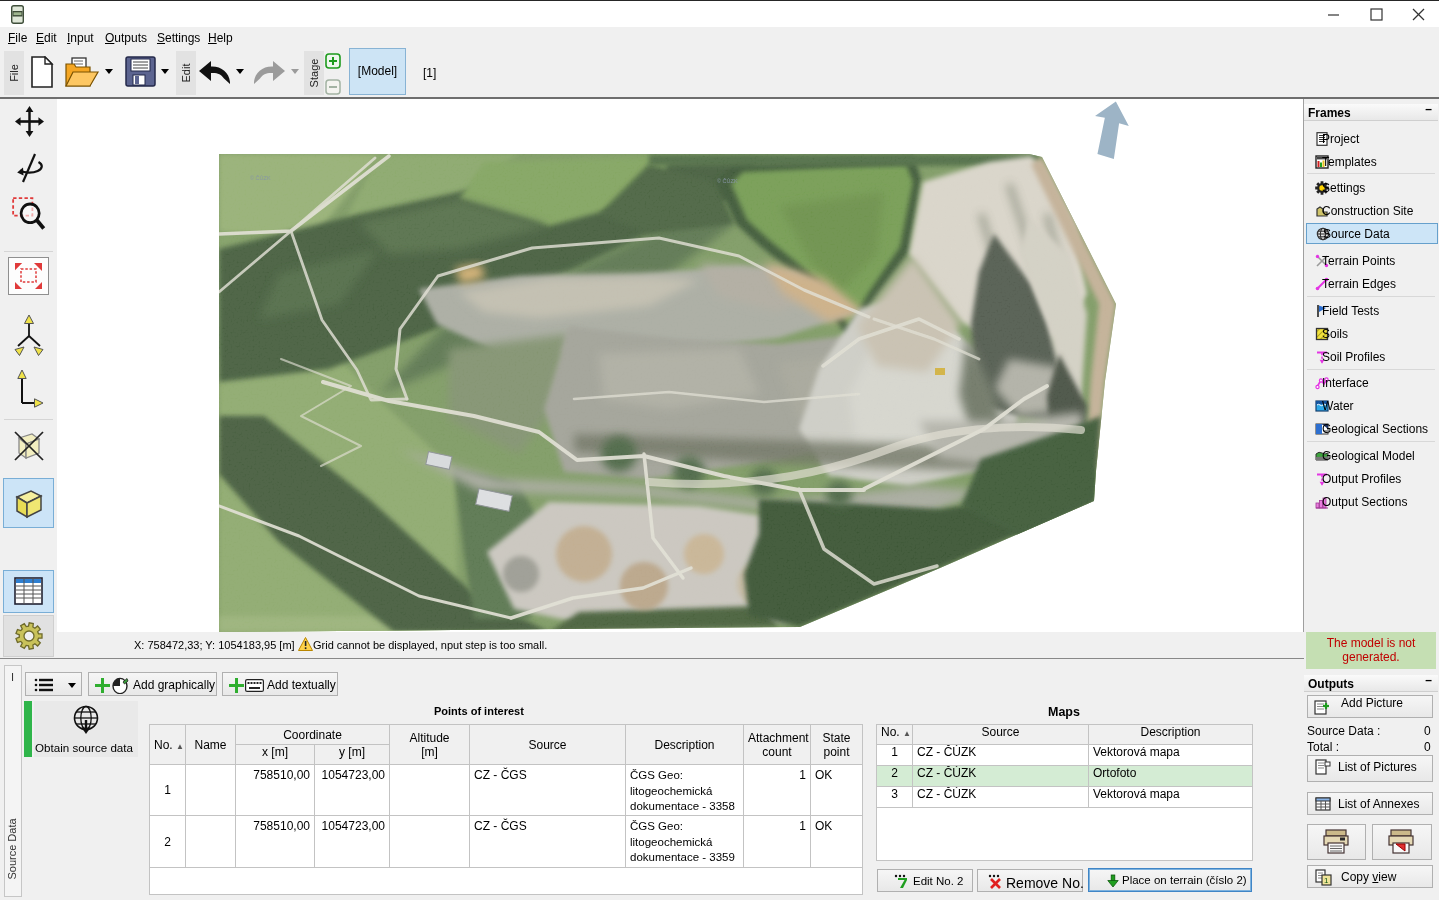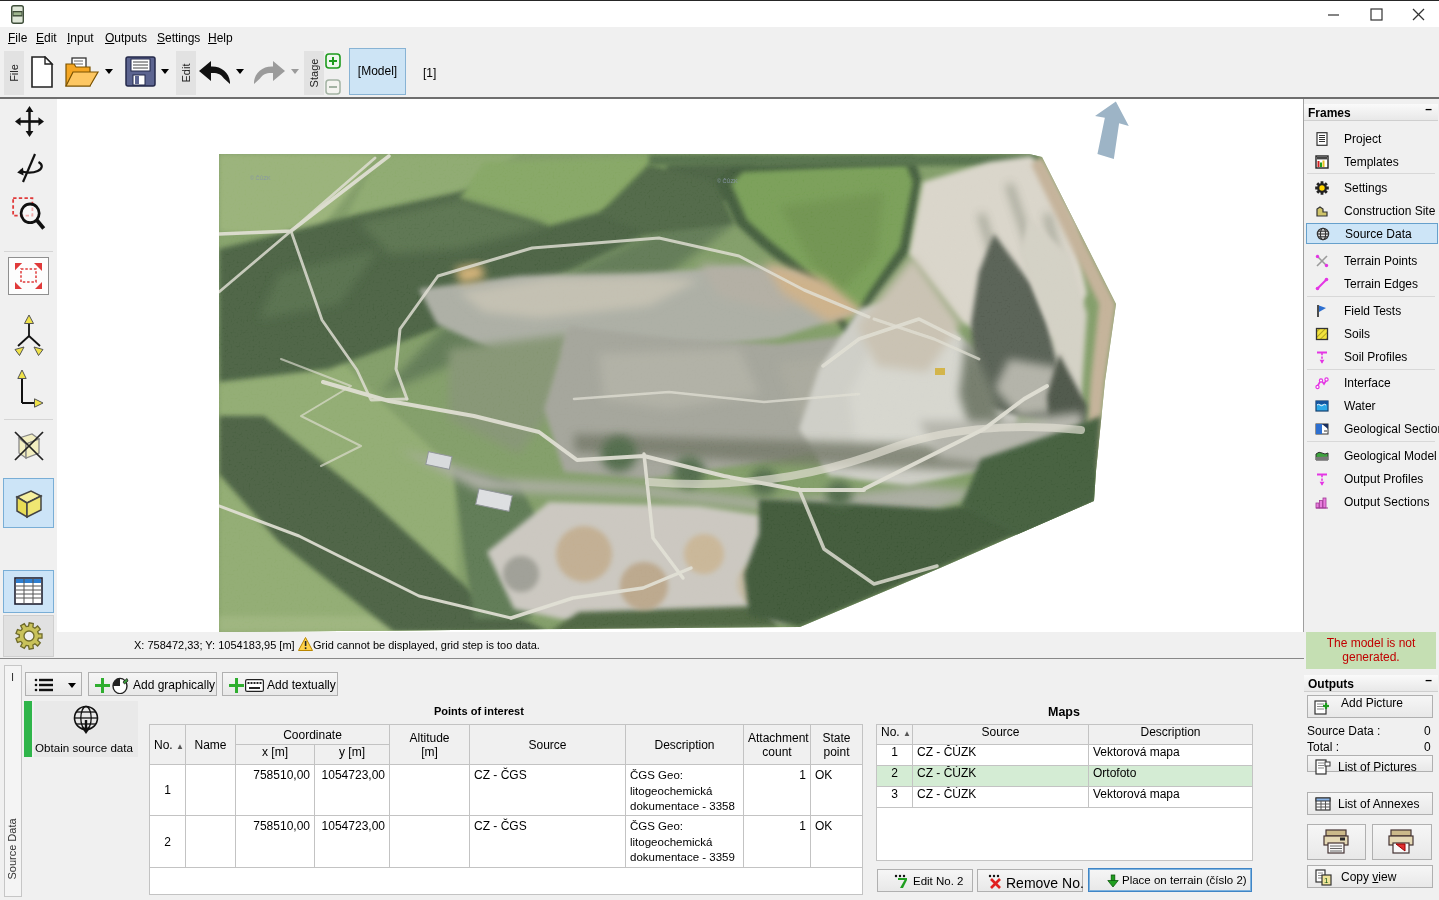--- a/index.html
+++ b/index.html
@@ -20,21 +20,21 @@
 #leftstrip{left:0;top:99px;width:57px;height:559px;background:#f0f0f0;}
 #canvas{left:57px;top:99px;width:1246px;height:533px;background:#fff;}
 #rightpanel{left:1303px;top:99px;width:136px;height:801px;background:#f0f0f0;border-left:1px solid #9f9f9f;}
 #statusbar{left:57px;top:632px;width:1247px;height:26px;background:#f0f0f0;font-size:12px;}
 
 .phead{position:absolute;left:0;width:134px;height:17px;background:linear-gradient(#fafafa,#e8e8e8);border-bottom:1px solid #cfcfcf;font-size:12px;}
 .phead b{position:absolute;left:4px;top:2px;font-weight:bold;}
 .phead .min{position:absolute;right:6px;top:-2px;font-weight:bold;}
 .fitem{position:absolute;left:2px;width:132px;height:22px;font-size:12px;}
 .fitem .ic{position:absolute;left:9px;top:4px;width:14px;height:14px;}
-.fitem .tx{position:absolute;left:38px;top:4px;white-space:nowrap;}
+.fitem .tx{position:absolute;left:16px;top:4px;white-space:nowrap;}
 .fsep{position:absolute;left:3px;width:128px;height:1px;background:#d8d8d8;}
 .fsel{background:#cde5f7;border:1px solid #66a0cc;}
 #msgbox{position:absolute;left:2px;top:533px;width:130px;height:37px;background:#c5dfb3;color:#c00000;font-size:12px;text-align:center;padding-top:4px;}
 
 .gbtn{position:absolute;background:linear-gradient(#f6f6f6,#e8e8e8);border:1px solid #b0b0b0;font-size:12px;white-space:nowrap;padding-left:14px;}
 
 #bottompanel{left:0;top:658px;width:1304px;height:242px;background:#f0f0f0;border-top:1px solid #888;}
 table.grid{border-collapse:collapse;font-size:12px;}
 table.grid td,table.grid th{border:1px solid #c3c3c3;font-weight:normal;padding:0 4px;vertical-align:top;white-space:nowrap;overflow:hidden;}
 </style></head>
@@ -499,21 +499,21 @@
           <line x1="12" y1="4" x2="12" y2="10"></line>
           <line x1="9" y1="7" x2="15" y2="7"></line>
         </g>
       </svg>
       <span style="position:absolute;left:33px;top:0">Add Picture</span>
     </div>
  <span class="abs" style="left:3px;top:625px">Source Data :</span>
     <span class="abs" style="left:120px;top:625px">0</span>
  <span class="abs" style="left:3px;top:641px">Total :</span>
     <span class="abs" style="left:120px;top:641px">0</span>
- <div class="gbtn" style="left:3px;top:656px;width:126px;height:17px">
+ <div class="gbtn" style="left:3px;top:656px;width:126px;height:27px">
       <svg style="position:absolute;left:7px;top:3px" width="16" height="16" viewBox="0 0 16 16">
         <rect x="1" y="1" width="10" height="14" fill="#fff" stroke="#333" stroke-width="1.2"></rect>
         <g stroke="#888">
           <line x1="3" y1="4" x2="9" y2="4"></line>
           <line x1="3" y1="6.5" x2="9" y2="6.5"></line>
           <line x1="3" y1="9" x2="9" y2="9"></line>
         </g>
         <rect x="10" y="3" width="5" height="4" fill="#fff" stroke="#333"></rect>
       </svg>
       <span style="position:absolute;left:30px;top:4px">List of Pictures</span>
@@ -564,21 +564,21 @@
       <span style="position:absolute;left:33px;top:4px">Copy <span style="text-decoration:underline">v</span>iew</span>
     </div>
 </div>
 <div class="abs" id="statusbar">
  <span class="abs" style="left:77px;top:7px;font-size:11px">X: 758472,33; Y: 1054183,95 [m]</span>
  <svg class="abs" style="left:241px;top:5px" width="15" height="14" viewBox="0 0 15 14">
       <path d="M7.5 0.5 L14.5 13.5 L0.5 13.5 Z" fill="#ffd24a" stroke="#b98600"></path>
       <rect x="6.8" y="4" width="1.6" height="5" fill="#222"></rect>
       <rect x="6.8" y="10.3" width="1.6" height="1.8" fill="#222"></rect>
     </svg>
- <span class="abs" style="left:256px;top:7px;font-size:11px">Grid cannot be displayed, grid step is too data.</span>
+ <span class="abs" style="left:256px;top:7px;font-size:11px">Grid cannot be displayed, nput step is too small.</span>
 </div>
 <div class="abs" id="bottompanel">
  <div class="abs" style="left:4px;top:6px;width:18px;height:232px;background:#f4f4f4;border:1px solid #c6c6c6"></div>
  <span class="abs" style="left:11px;top:12px;font-size:11px;color:#333">I</span>
  <span class="abs" style="left:-30px;top:183px;width:86px;height:14px;font-size:11px;color:#333;transform:rotate(-90deg);display:inline-block;text-align:center">Source Data</span>
  <div class="gbtn" style="left:25px;top:13px;width:57px;height:24px">
       <svg style="position:absolute;left:8px;top:4px" width="20" height="16" viewBox="0 0 20 16">
         <g fill="#111">
           <circle cx="2" cy="3" r="1.3"></circle>
           <circle cx="2" cy="8" r="1.3"></circle>

